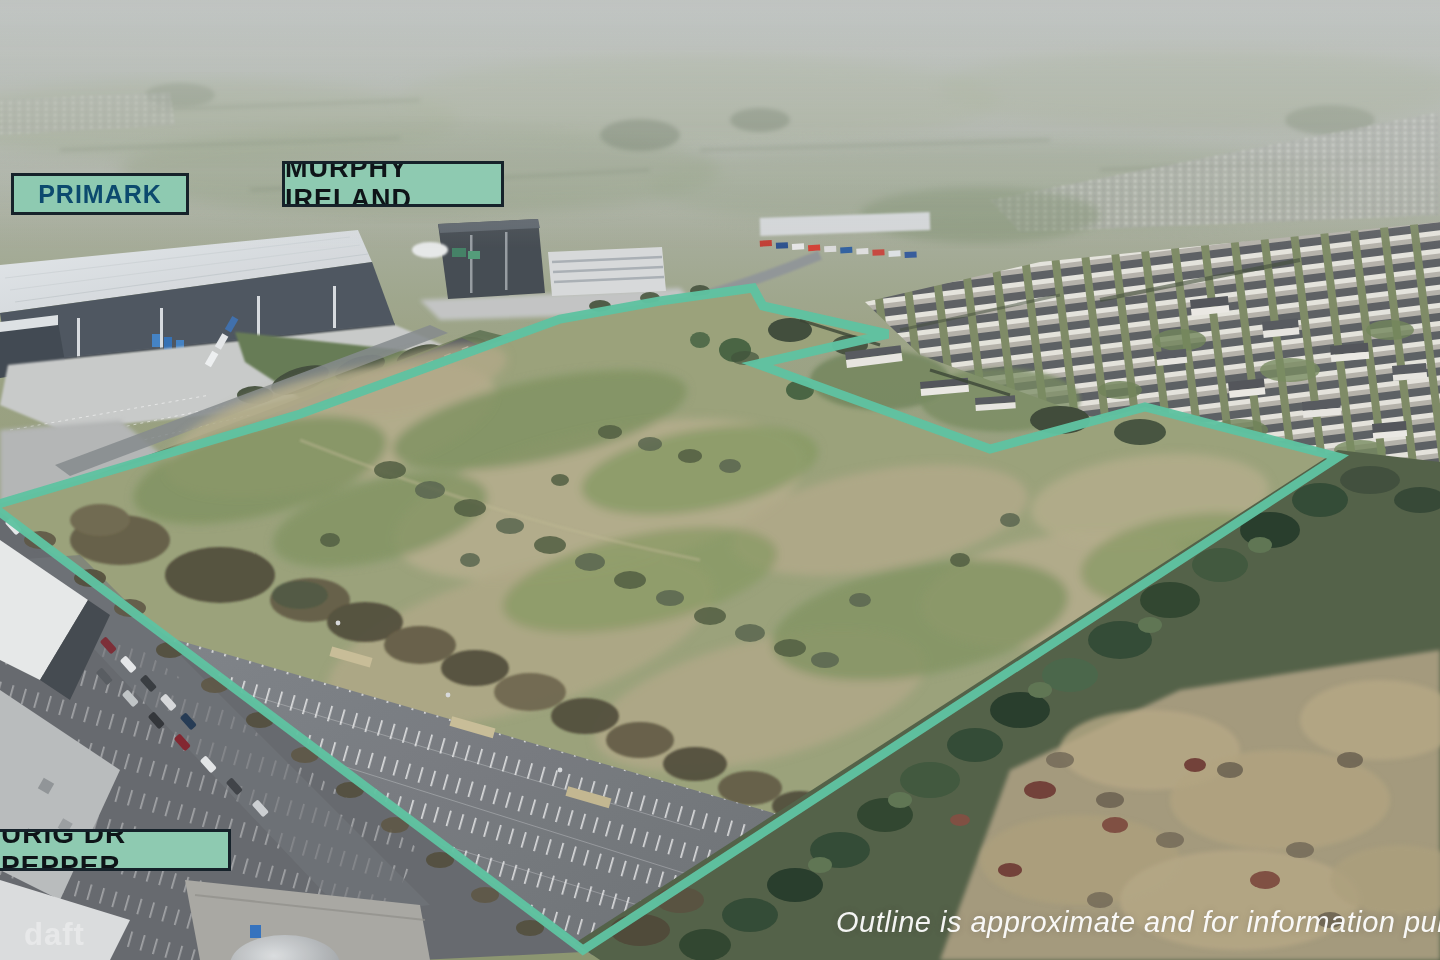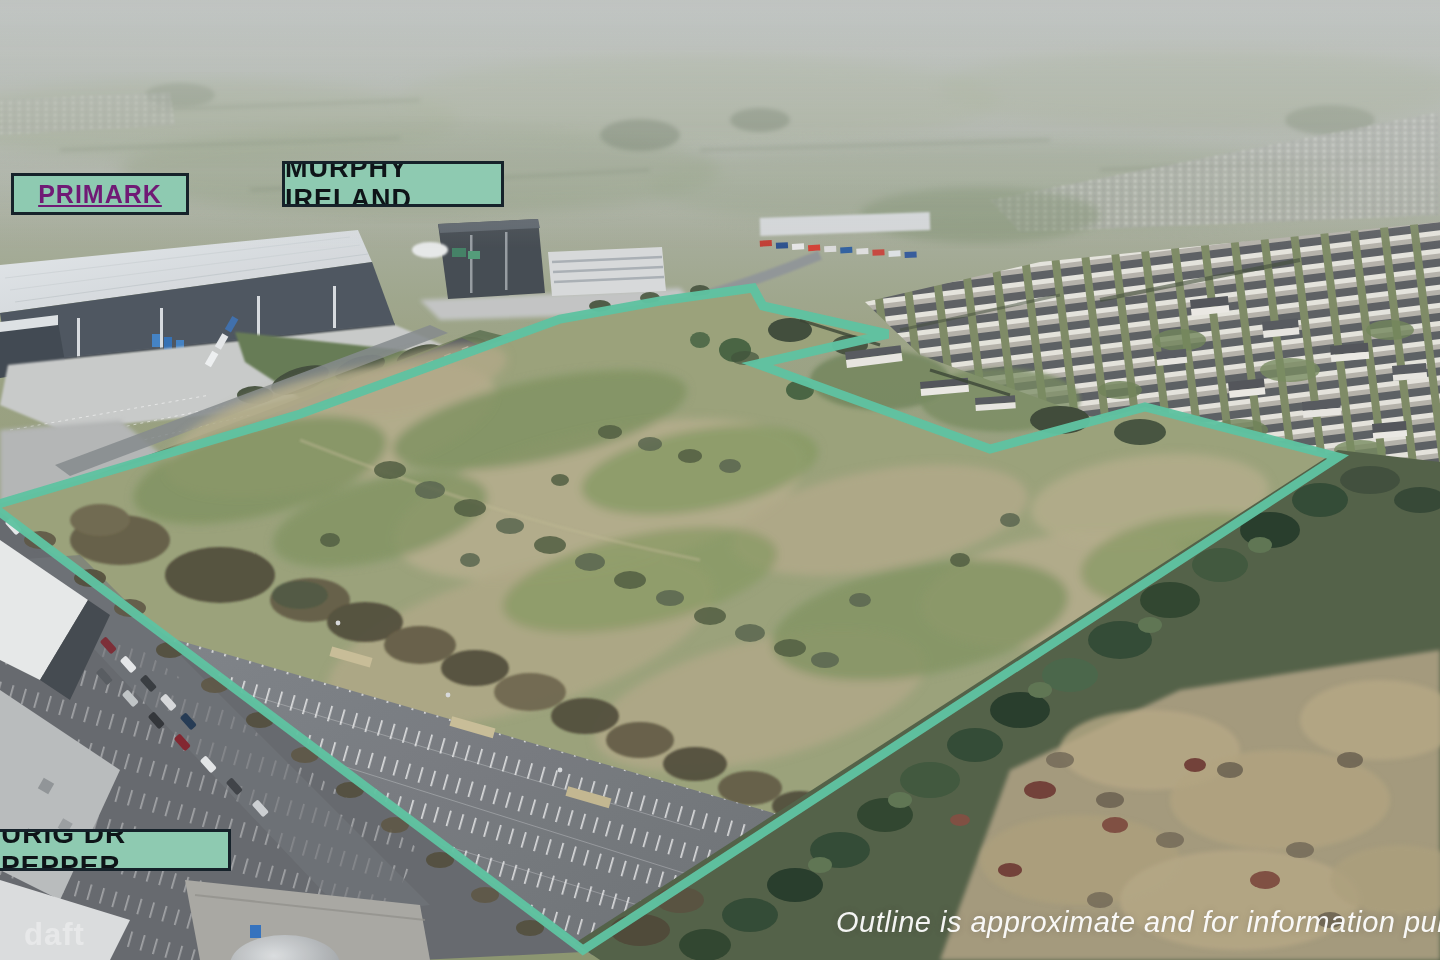--- a/index.html
+++ b/index.html
@@ -453,20 +453,20 @@
 
     <rect x="0" y="0" width="1440" height="250" fill="url(#gHaze)"></rect>
     <rect x="0" y="0" width="1440" height="960" fill="#c2c6c3" opacity=".05"></rect>
   </svg>
 
   <svg class="outline-svg" width="1440" height="960" viewBox="0 0 1440 960">
     <polygon fill="none" stroke="#5fc2a1" stroke-width="9" stroke-linejoin="miter" opacity=".97" points="-8,506 300,414 560,319 660,301 753,288 763,306 888,334 757,364 990,449 1145,407 1338,457 583,950"></polygon>
   </svg>
 
   <div class="overlay">
-    <div class="tag tag-primark" style="background: rgb(142, 202, 177); border-color: rgb(22, 34, 42); color: #701a75; text-decoration: underline;">PRIMARK</div>
+    <div class="tag tag-primark" style="background: rgb(142, 202, 177); border-color: rgb(22, 34, 42); color: #0c4a6e;">PRIMARK</div>
     <div class="tag tag-murphy" style="background: rgb(142, 202, 177); border-color: rgb(22, 34, 42); color: rgb(14, 20, 24);">MURPHY IRELAND</div>
     <div class="tag tag-keurig" style="background: rgb(142, 202, 177); border-color: rgb(22, 34, 42); color: rgb(14, 20, 24);">URIG DR PEPPER</div>
     <div class="disclaimer">Outline is approximate and for information purpos</div>
     <div class="watermark">daft</div>
   </div>
 
 </div>
 
 </body></html>

